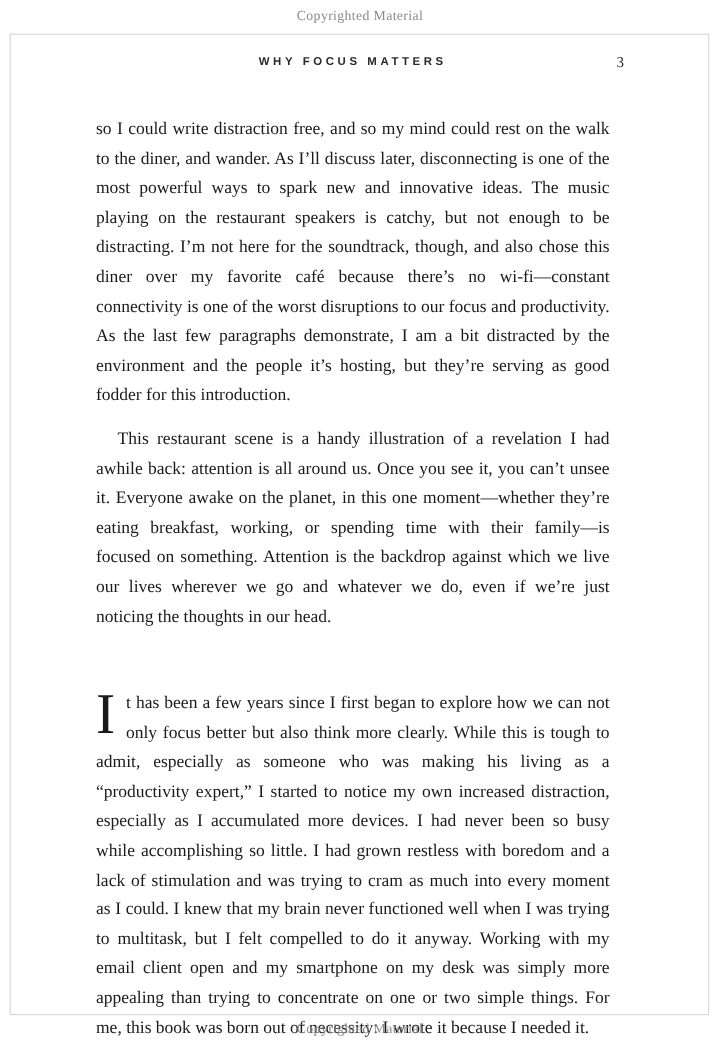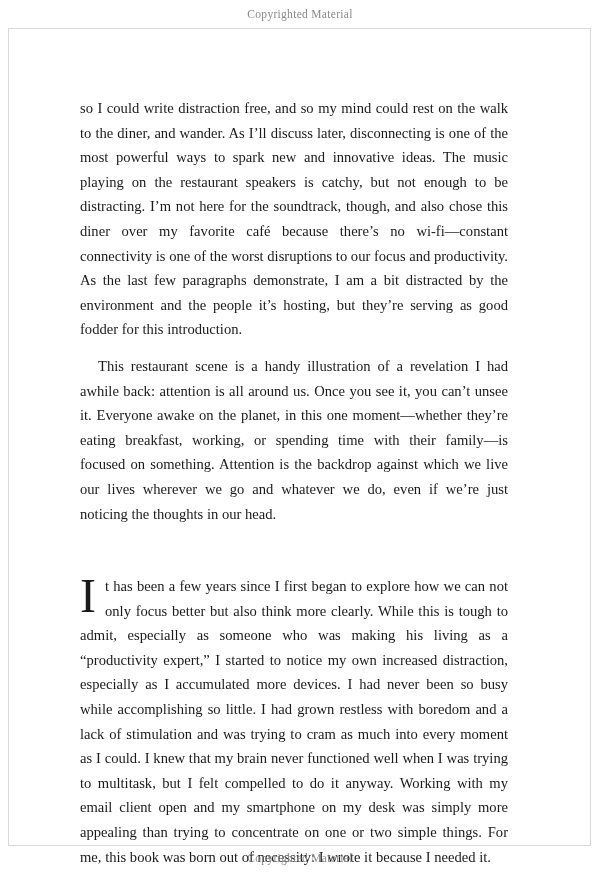--- a/index.html
+++ b/index.html
@@ -80,20 +80,24 @@
 </style>
 </head>
 <body>
 
 <div class="page">
 
   <div class="copyright top">Copyrighted Material</div>
 
   <div class="scan-border"></div>
 
+  <div class="running-header">
+    <span class="running-head-title">WHY FOCUS MATTERS</span>
+    <span class="page-num">3</span>
+  </div>
 
   <div class="body-text">
     <p>so I could write distraction free, and so my mind could rest on the walk to the diner, and wander. As I’ll discuss later, disconnecting is one of the most powerful ways to spark new and innovative ideas. The music playing on the restaurant speakers is catchy, but not enough to be distracting. I’m not here for the soundtrack, though, and also chose this diner over my favorite café because there’s no wi-fi—constant connectivity is one of the worst disruptions to our focus and productivity. As the last few paragraphs demonstrate, I am a bit distracted by the environment and the people it’s hosting, but they’re serving as good fodder for this introduction.</p>
     <p class="para-indent">This restaurant scene is a handy illustration of a revelation I had awhile back: attention is all around us. Once you see it, you can’t unsee it. Everyone awake on the planet, in this one moment—whether they’re eating breakfast, working, or spending time with their family—is focused on something. Attention is the backdrop against which we live our lives wherever we go and whatever we do, even if we’re just noticing the thoughts in our head.</p>
     <p class="new-section">
       <span class="dropcap">I</span><span>t has been a few years since I first began to explore how we can not only focus better but also think more clearly. While this is tough to admit, especially as someone who was making his living as a “productivity expert,” I started to notice my own increased distraction, especially as I accumulated more devices. I had never been so busy while accomplishing so little. I had grown restless with boredom and a lack of stimulation and was trying to cram as much into every moment as I could. I knew that my brain never functioned well when I was trying to multitask, but I felt compelled to do it anyway. Working with my email client open and my smartphone on my desk was simply more appealing than trying to concentrate on one or two simple things. For me, this book was born out of necessity: I wrote it because I needed it.</span>
     </p>
   </div>
 
   <div class="copyright bottom">Copyrighted Material</div>

